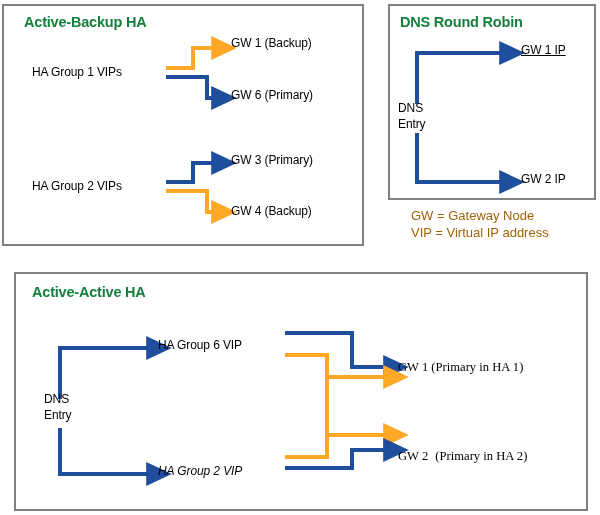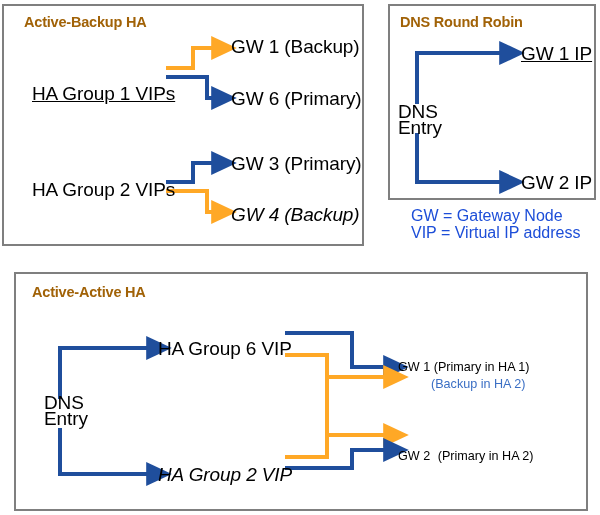--- a/index.html
+++ b/index.html
@@ -5,31 +5,31 @@
   html,body{margin:0;padding:0;background:#ffffff;}
   body{width:600px;height:515px;position:relative;overflow:hidden;
        font-family:"Liberation Sans","DejaVu Sans",sans-serif;
        -webkit-font-smoothing:antialiased;}
 
   .panel{position:absolute;border:2px solid #7f7f7f;background:#ffffff;box-sizing:border-box;}
   #panel-active-backup{left:2px;  top:4px;   width:362px; height:242px;}
   #panel-dns-rr      {left:388px; top:4px;   width:208px; height:196px;}
   #panel-active-active{left:14px; top:272px; width:574px; height:239px;}
 
-  .panel-title{position:absolute;font-size:14.5px;font-weight:bold;color:#a16207;
+  .panel-title{position:absolute;font-size:14.5px;font-weight:bold;color:#15803d;
                letter-spacing:-0.2px;white-space:nowrap;}
 
-  .node-label{position:absolute;font-size:19px;color:#000;white-space:nowrap;
+  .node-label{position:absolute;font-size:12px;color:#000;white-space:nowrap;
               letter-spacing:-0.1px;}
 
-  .legend{position:absolute;font-size:16px;color:#1d4ed8;white-space:nowrap;
+  .legend{position:absolute;font-size:13px;color:#a16207;white-space:nowrap;
           line-height:17px;text-align:right;}
 
   .gw-label{position:absolute;white-space:nowrap;
-            font-family:Liberation Sans, sans-serif;
+            font-family:Liberation Serif, serif;
             font-size:12.6px;line-height:16.5px;color:#000;}
   .gw-label .sub{display:block;color:#3b6fc4;}
 
   svg.wires{position:absolute;left:0;top:0;width:600px;height:515px;
             pointer-events:none;overflow:visible;}
 </style>
 </head>
 <body>
 
 <div class="panel" id="panel-active-backup"></div>
@@ -65,27 +65,27 @@
     <path stroke="#ffa826" marker-end="url(#ah-orange-r)" d="M285,355 L327,355 L327,435 L384,435"></path>
 
     <path stroke="#ffa826" marker-end="url(#ah-orange-r)" d="M285,457 L327,457 L327,377 L384,377"></path>
 
     <path stroke="#1f4e9c" marker-end="url(#ah-blue-r)" d="M285,468 L352,468 L352,450 L384,450"></path>
   </g>
 </svg>
 
 <div class="panel-title" style="left:24px; top:14px;">Active-Backup HA</div>
 
-<div class="node-label" style="left:32px; top:83px;text-decoration:underline;">HA Group 1 VIPs</div>
+<div class="node-label" style="left:32px; top:65px;">HA Group 1 VIPs</div>
 <div class="node-label" style="left:32px; top:179px;">HA Group 2 VIPs</div>
 
 <div class="node-label" style="left:231px; top:36px;">GW 1 (Backup)</div>
 <div class="node-label" style="left:231px; top:88px;">GW 6 (Primary)</div>
 <div class="node-label" style="left:231px; top:153px;">GW 3 (Primary)</div>
-<div class="node-label" style="left:231px; top:204px;font-style:italic;">GW 4 (Backup)</div>
+<div class="node-label" style="left:231px; top:204px;">GW 4 (Backup)</div>
 
 <div class="panel-title" style="left:400px; top:14px;">DNS Round Robin</div>
 
 <div class="node-label" style="left:398px; top:101px;">DNS</div>
 <div class="node-label" style="left:398px; top:117px;">Entry</div>
 
 <div class="node-label" style="left:521px; top:43px;text-decoration:underline;">GW 1 IP</div>
 <div class="node-label" style="left:521px; top:172px;text-align:right;">GW 2 IP</div>
 
 <div class="legend" style="left:411px; top:207px;">GW = Gateway Node</div>
@@ -95,19 +95,18 @@
 
 <div class="node-label" style="left:44px; top:392px;">DNS</div>
 <div class="node-label" style="left:44px; top:408px;">Entry</div>
 
 <div class="node-label" style="left:158px; top:338px;">HA Group 6 VIP</div>
 <div class="node-label" style="left:158px; top:464px;font-style:italic;">HA Group 2 VIP</div>
 
 <div class="gw-label" style="left:398px; top:359px;">
   <span>GW 1</span>
   <span>(Primary in HA 1)</span>
-  <span class="sub" style="padding-left:33px;">(Backup in HA 2)</span>
 </div>
 
 <div class="gw-label" style="left:398px; top:428px;margin-top:20px;">
   <span>GW 2</span>
   <span style="padding-left:4px;">(Primary in HA 2)</span>
 </div>
 
 </body></html>

